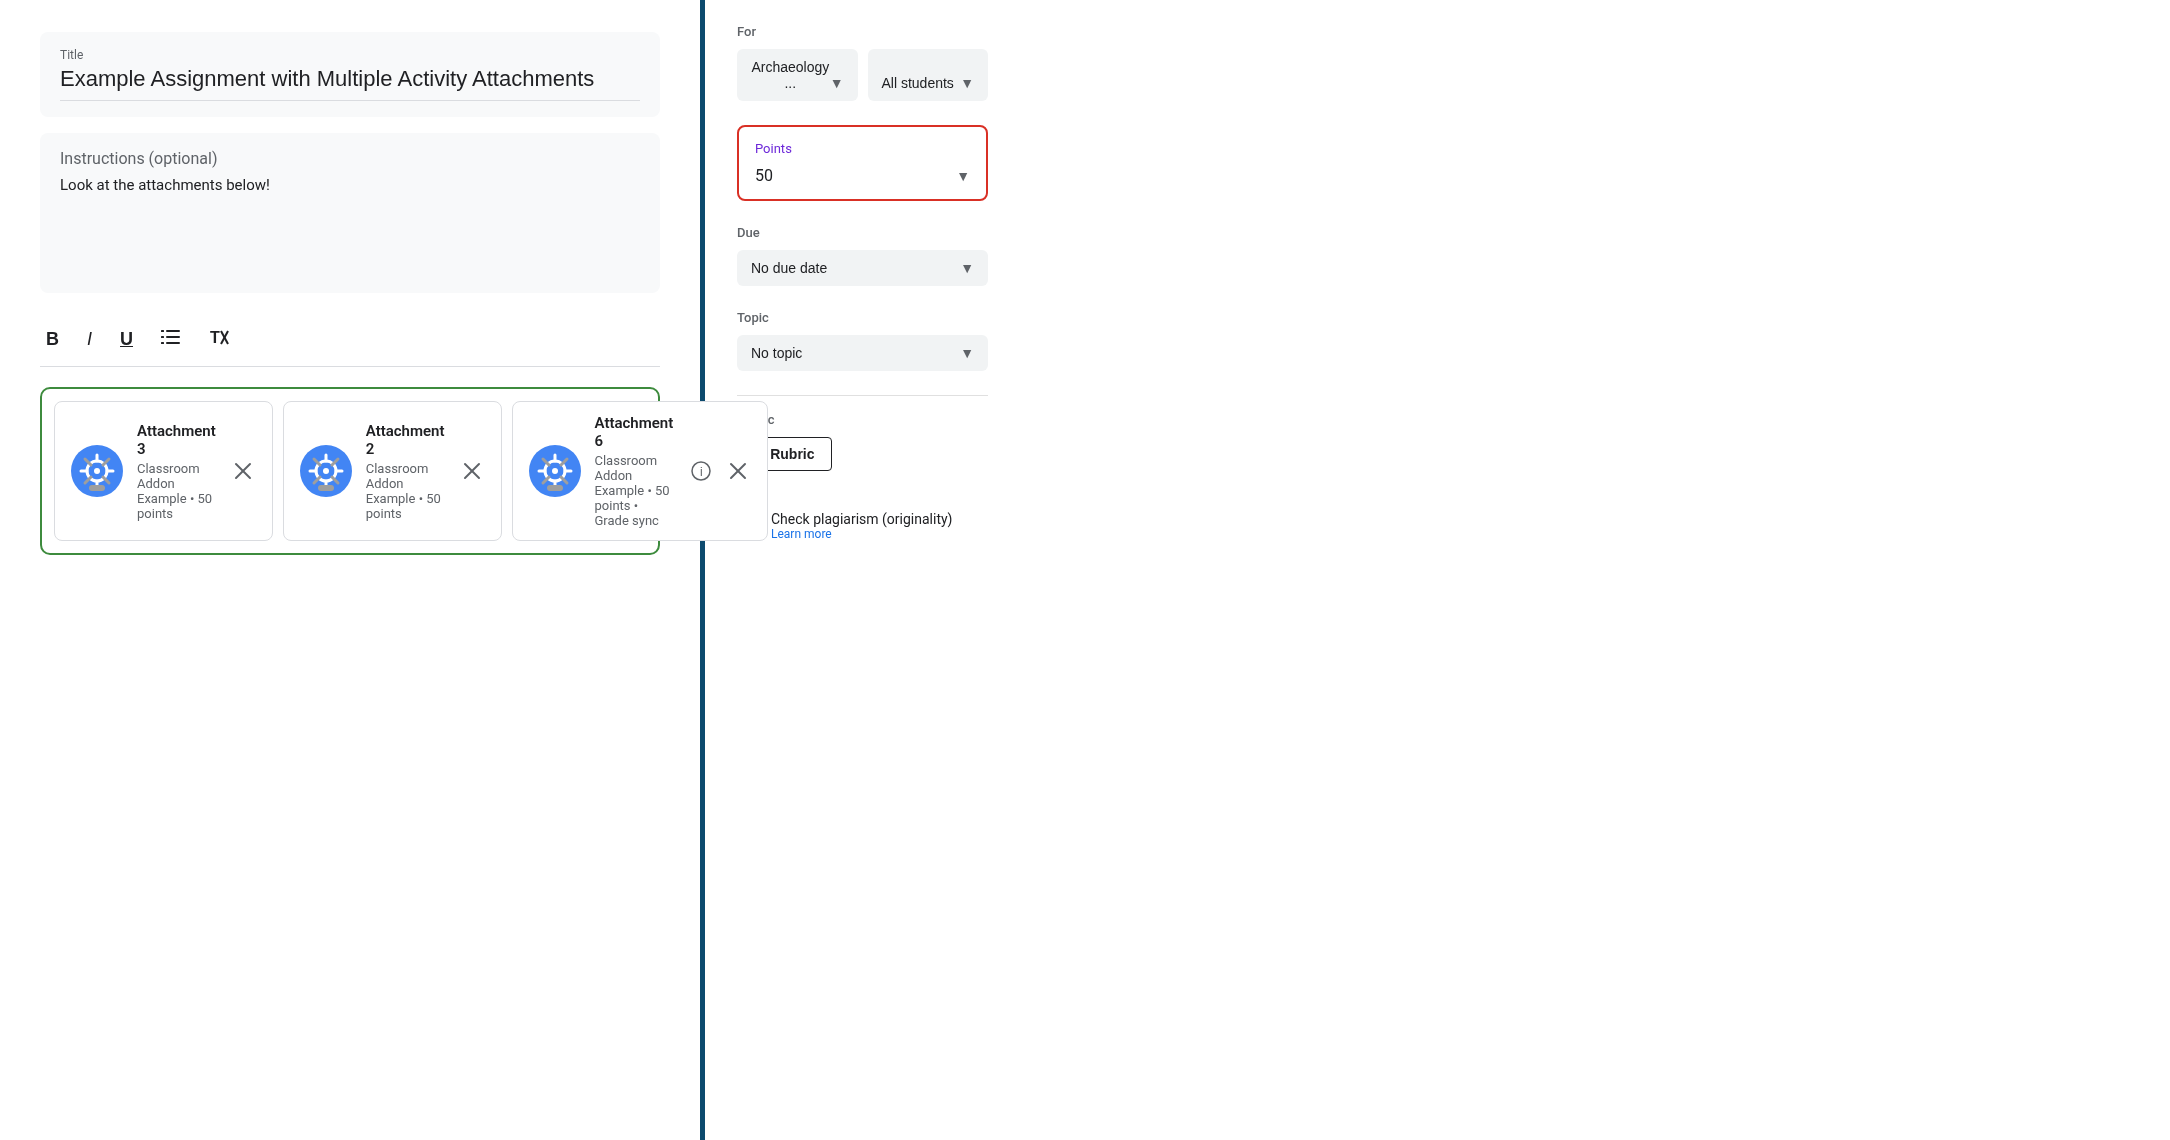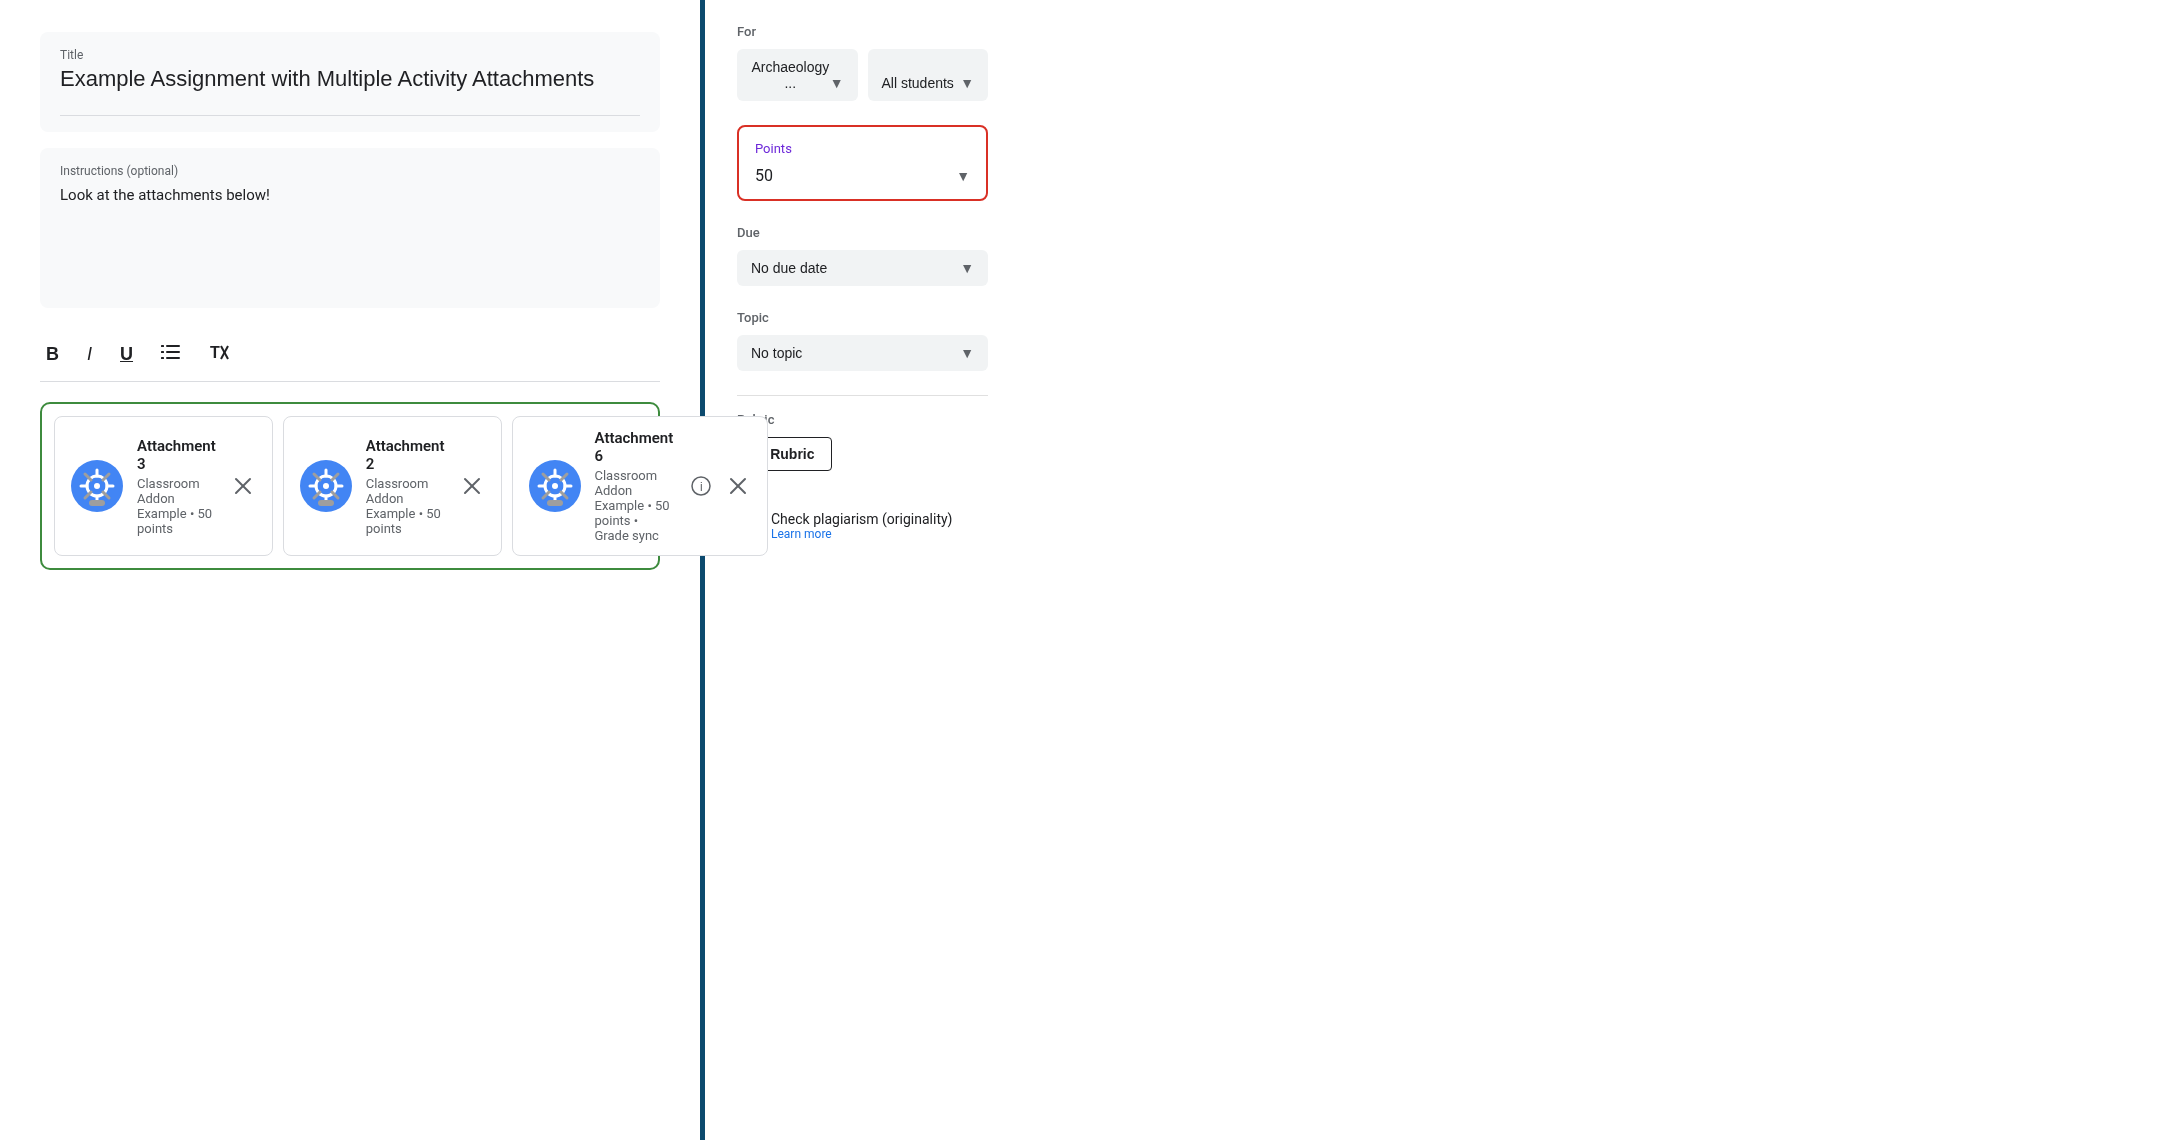--- a/index.html
+++ b/index.html
@@ -41,34 +41,34 @@
 
     .field-title {
       font-size: 22px;
       color: #202124;
       font-weight: 400;
       border: none;
       background: transparent;
       width: 100%;
       outline: none;
       border-bottom: 1px solid #dadce0;
-      padding-bottom: 23px;
+      padding-bottom: 8px;
     }
 
     
     .instructions-group {
       background: #f8f9fa;
       border-radius: 8px;
       padding: 16px 20px;
       margin-bottom: 20px;
       min-height: 160px;
     }
 
     .instructions-label {
-      font-size: 12px;
+      font-size: 16px;
       color: #5f6368;
       margin-bottom: 8px;
     }
 
     .instructions-text {
       font-size: 15px;
       color: #202124;
     }
 
     

